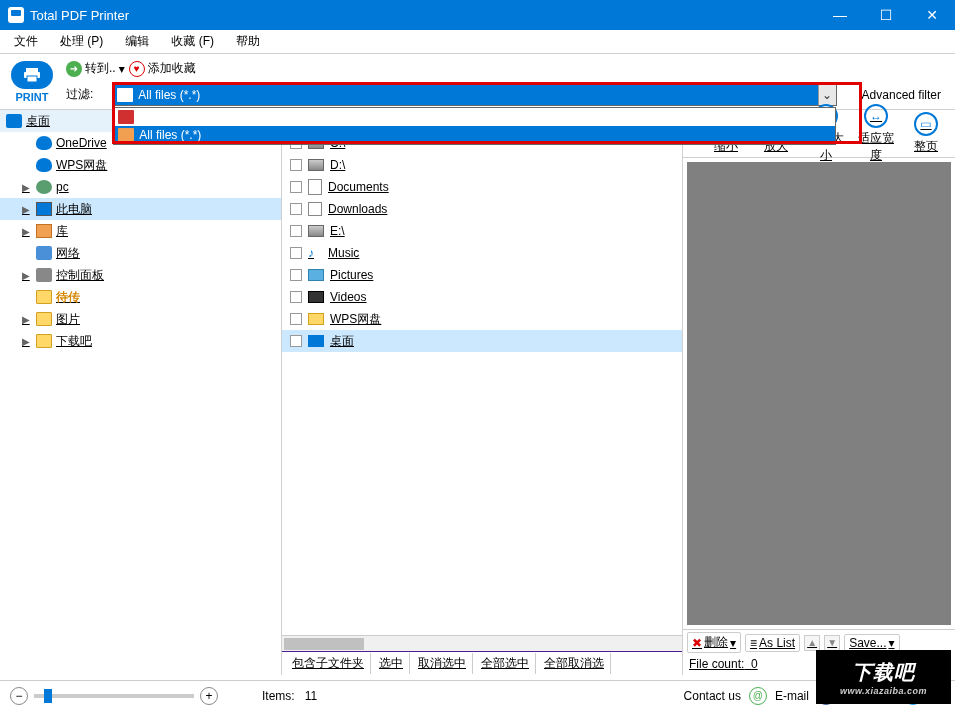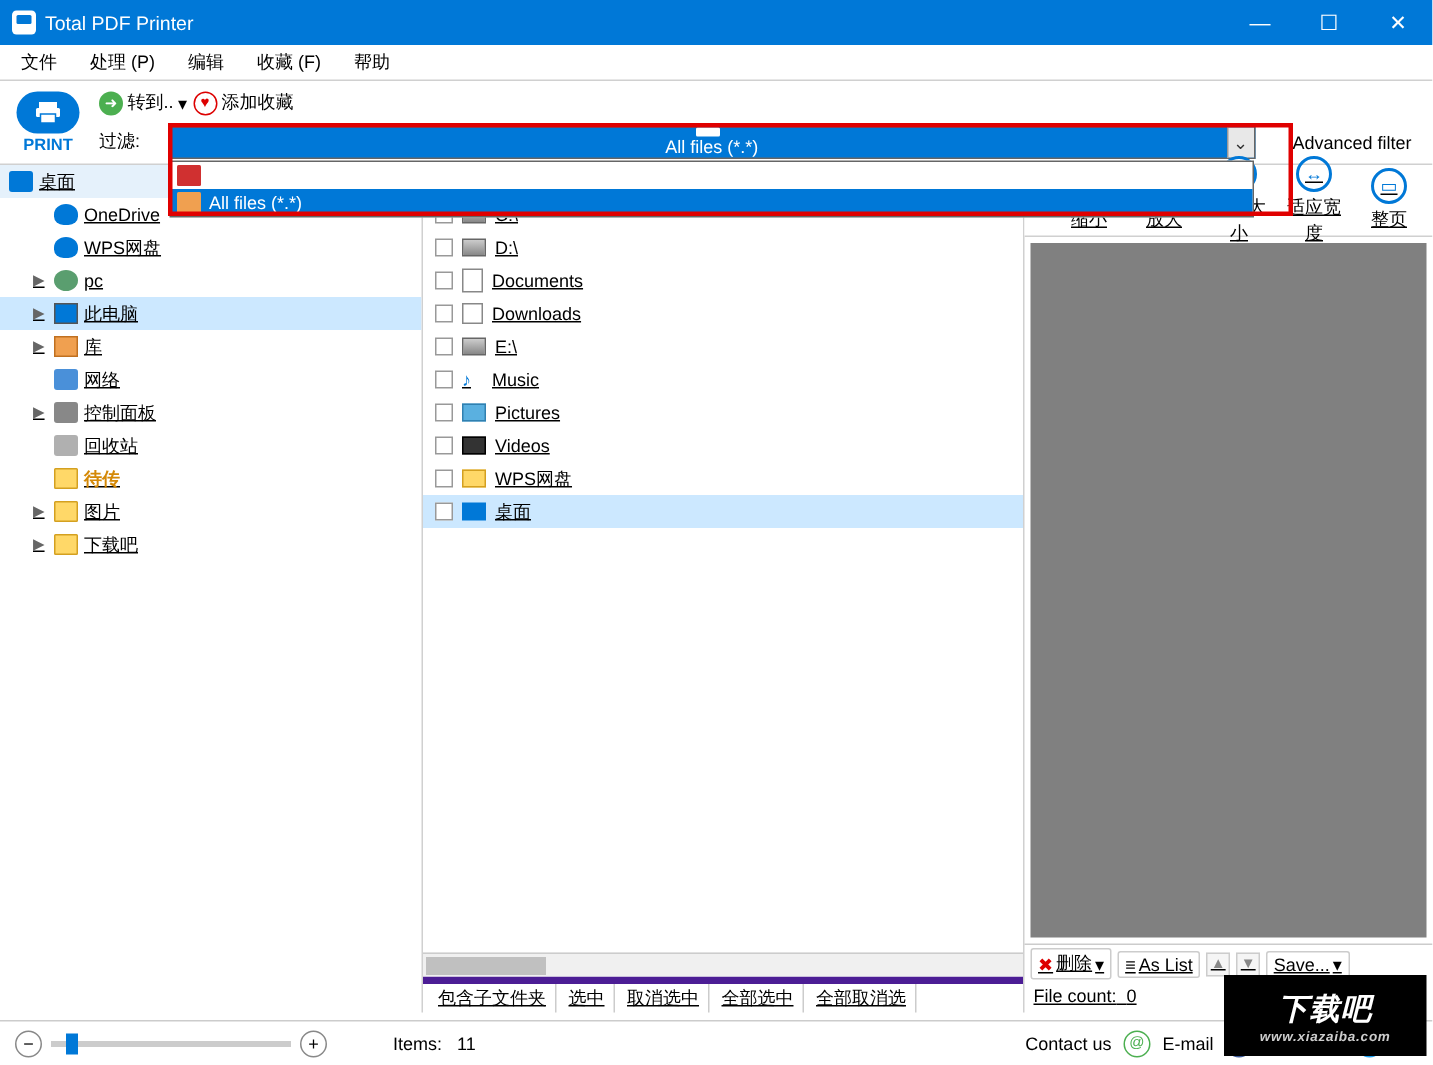--- a/index.html
+++ b/index.html
@@ -73,21 +73,21 @@
 .fico-folder { width: 16px; height: 12px; background: #ffd868; border: 1px solid #d4a020; }
 .fico-doc { width: 14px; height: 16px; background: #fff; border: 1px solid #888; }
 .fico-dl { width: 14px; height: 14px; border: 1px solid #888; background: #fff; }
 .fico-music { width: 14px; height: 14px; color: #0078d7; }
 .fico-pic { width: 16px; height: 12px; background: #5ab0e0; border: 1px solid #3080b0; }
 .fico-vid { width: 16px; height: 12px; background: #333; border: 1px solid #000; }
 .fico-3d { width: 16px; height: 14px; background: #0078d7; }
 .fico-desk { width: 16px; height: 12px; background: #0078d7; }
 .hscroll { height: 16px; background: #f0f0f0; border-top: 1px solid #ccc; position: relative; }
 .hscroll .thumb { position: absolute; left: 2px; top: 2px; width: 80px; height: 12px; background: #c0c0c0; }
-.center-bottom { height: 24px; border-top: 5px solid #4c1d95; display: flex; align-items: center; gap: 2px; padding: 0 4px; font-size: 12px; overflow: hidden; white-space: nowrap; }
+.center-bottom { height: 24px; border-top: 1px solid #4c1d95; display: flex; align-items: center; gap: 2px; padding: 0 4px; font-size: 12px; overflow: hidden; white-space: nowrap; }
 .cb-btn { padding: 2px 6px; border-right: 1px solid #ccc; }
 
 
 .right-panel { width: 272px; display: flex; flex-direction: column; }
 .preview-toolbar { height: 48px; display: flex; align-items: center; justify-content: flex-end; gap: 4px; padding: 0 6px; border-bottom: 1px solid #d0d0d0; position: relative; z-index: 5; background: #fff; }
 .pv-btn { width: 46px; text-align: center; font-size: 11px; }
 .pv-circle { width: 24px; height: 24px; border: 2px solid #0078d7; border-radius: 50%; margin: 0 auto 2px; display: flex; align-items: center; justify-content: center; color: #0078d7; font-size: 12px; }
 .preview-area { flex: 1; background: #808080; margin: 4px; }
 .right-bottom { height: 26px; border-top: 1px solid #ccc; display: flex; align-items: center; gap: 4px; padding: 0 4px; font-size: 12px; }
 .right-bottom .grp { display: flex; align-items: center; gap: 2px; padding: 1px 4px; border: 1px solid #ccc; border-radius: 2px; }
@@ -151,21 +151,21 @@
         <span>转到..</span>
           <span>▾</span>
       </span>
       <span class="pill">
         <span class="circle-ico redheart">♥</span>
         <span>添加收藏</span>
       </span>
     </div>
     <div class="filter-row">
       <span class="filter-label">过滤:</span>
-      <div class="filter-select" style="position:relative;flex-direction:column;">
+      <div class="filter-select" style="position:relative;">
         <span class="fico"></span>
         <span>All files (*.*)</span>
         <span class="chev">⌄</span>
         <div class="dropdown-list">
           <div class="dd-item">
             <span class="dd-ico pdf"></span>
             <span>Adobe Acrobat Document (*.pdf)</span>
           </div>
           <div class="dd-item sel">
             <span class="dd-ico"></span>
@@ -215,25 +215,20 @@
         </div>
         <div class="tree-item" style="padding-left: 22px;">
           <span class="expander"></span>
           <span class="tree-ico ico-net"></span>
           <span>网络</span>
         </div>
         <div class="tree-item" style="padding-left: 22px;">
           <span class="expander">▶</span>
           <span class="tree-ico ico-ctrl"></span>
           <span>控制面板</span>
-        </div>
-        <div class="tree-item" style="padding-left: 22px;">
-          <span class="expander"></span>
-          <span class="tree-ico ico-recycle"></span>
-          <span>回收站</span>
         </div>
         <div class="tree-item" style="padding-left: 22px;">
           <span class="expander"></span>
           <span class="tree-ico ico-folder"></span>
           <span style="color: rgb(212, 136, 6); font-weight: bold;">待传</span>
         </div>
         <div class="tree-item" style="padding-left: 22px;">
           <span class="expander">▶</span>
           <span class="tree-ico ico-folder"></span>
           <span>图片</span>

